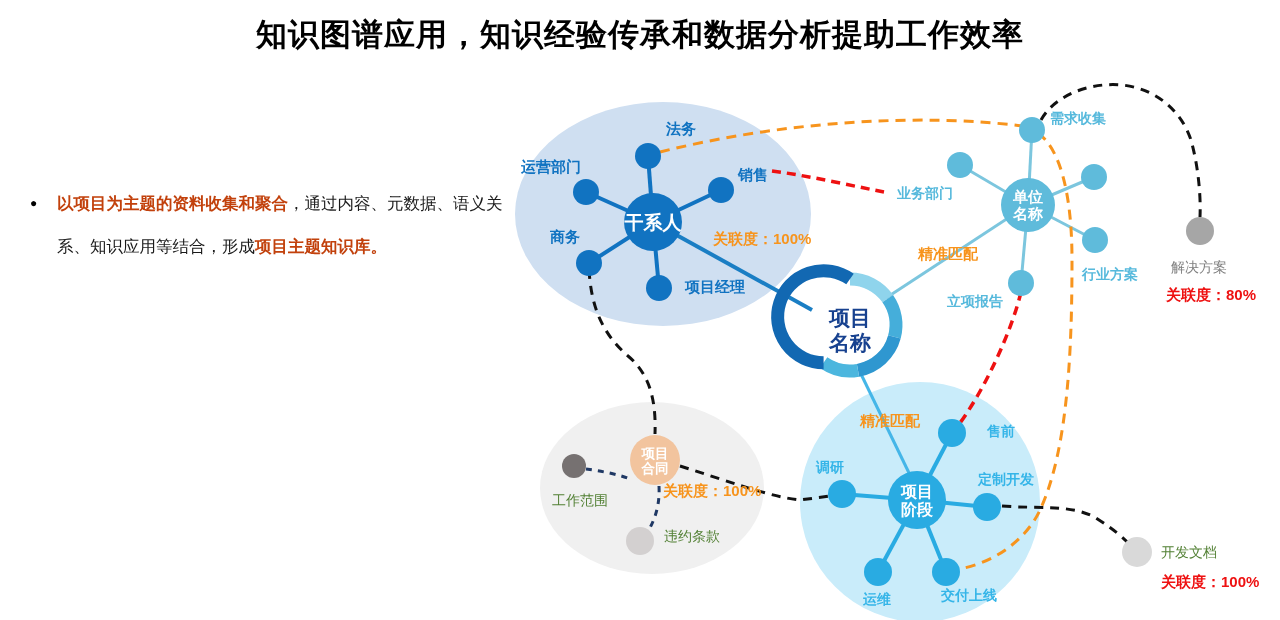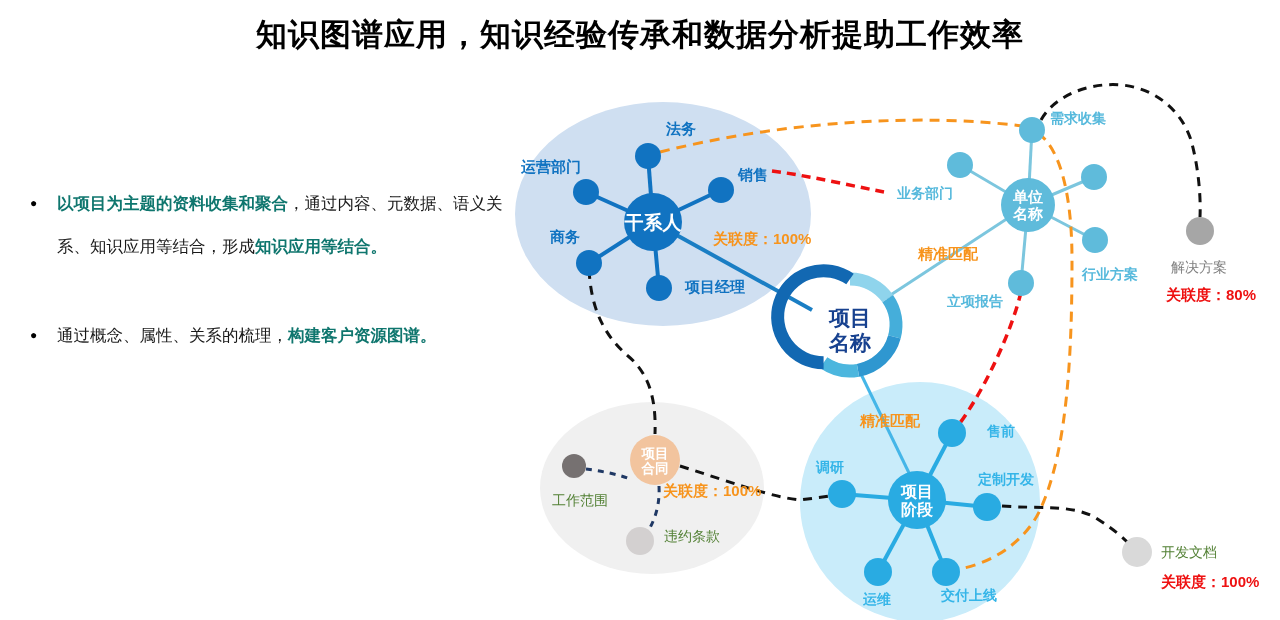--- a/index.html
+++ b/index.html
@@ -5,43 +5,42 @@
   * { margin:0; padding:0; box-sizing:border-box; }
   html,body { width:1280px; height:620px; overflow:hidden; background:#ffffff;
               font-family:"Liberation Sans","DejaVu Sans",sans-serif; }
   .slide { position:relative; width:1280px; height:620px; background:#fff; }
   .title { position:absolute; left:0; top:14px; width:1280px; text-align:center;
            font-size:31px; font-weight:800; color:#000; letter-spacing:1px; }
   .bullets { position:absolute; left:30px; top:182px; width:492px; list-style:none; }
   .bullets li { position:relative; padding-left:27px; font-size:16.5px; line-height:43px;
                 color:#1a1a1a; margin-bottom:46px; }
   .bullets li::before { content:"●"; position:absolute; left:0; top:0; font-size:12px; color:#000; }
-  .bullets b { font-weight:800; color:#0f766e; }
+  .bullets b { font-weight:800; color:#c2410c; }
   svg.graph { position:absolute; left:0; top:0; width:1280px; height:620px; }
   svg text { font-family:"Liberation Sans","DejaVu Sans",sans-serif; }
   .lbl-blue   { fill:#1173c1; font-size:15px; font-weight:bold; }
   .lbl-lblue  { fill:#56b9dc; font-size:14px; font-weight:bold; }
   .lbl-cyan   { fill:#35b5e8; font-size:14px; font-weight:bold; }
   .lbl-orange { fill:#f7941d; font-size:15px; font-weight:bold; }
   .lbl-red    { fill:#ee1111; font-size:15px; font-weight:bold; }
   .lbl-green  { fill:#538135; font-size:14px; }
   .lbl-gray   { fill:#808080; font-size:14px; }
   .ctr-white  { fill:#ffffff; font-weight:bold; text-anchor:middle; }
   .ctr-navy   { fill:#17418f; font-weight:bold; text-anchor:middle; font-size:21px; }
 </style>
 </head>
 <body>
 
 <div class="slide">
 
   <h1 class="title">知识图谱应用，知识经验传承和数据分析提助工作效率</h1>
 
   <ul class="bullets">
-    <li><b>以项目为主题的资料收集和聚合</b><span>，通过内容、元数据、语义关系、知识应用等结合，形成</span><b>知识应用等结合。</b></li>
-    <li><span>通过概念、属性、关系的梳理，</span><b>构建客户资源图谱。</b></li>
+    <li><b>以项目为主题的资料收集和聚合</b><span>，通过内容、元数据、语义关系、知识应用等结合，形成</span><b>项目主题知识库。</b></li>
   </ul>
 
   <svg class="graph" viewBox="0 0 1280 620">
 
     <ellipse cx="663" cy="214" rx="148" ry="112" fill="#cfdff1"></ellipse>
     <ellipse cx="652" cy="488" rx="112" ry="86" fill="#f0f0f0"></ellipse>
     <circle cx="920" cy="502" r="120" fill="#c9ecfa"></circle>
 
     <g stroke="#1173c1" stroke-width="4">
       <line x1="653" y1="222" x2="648" y2="156"></line>

